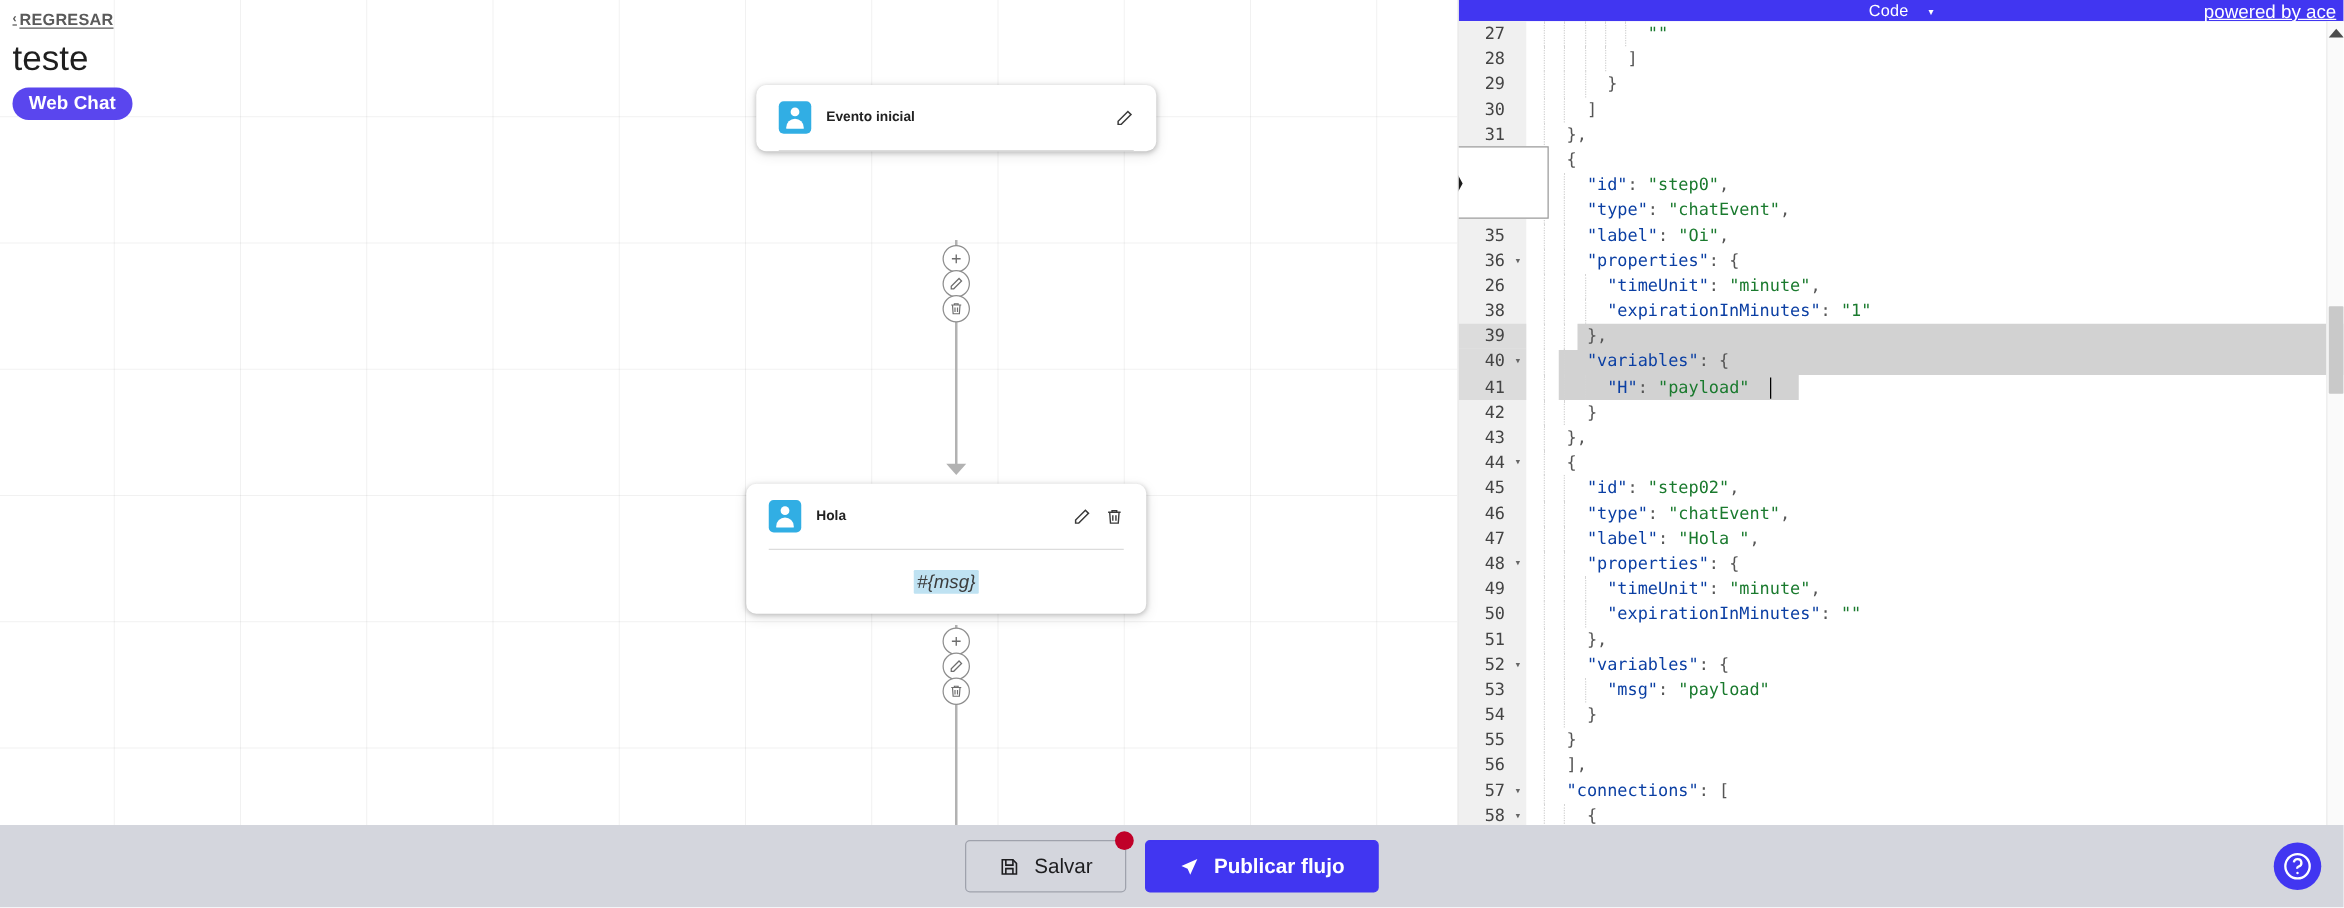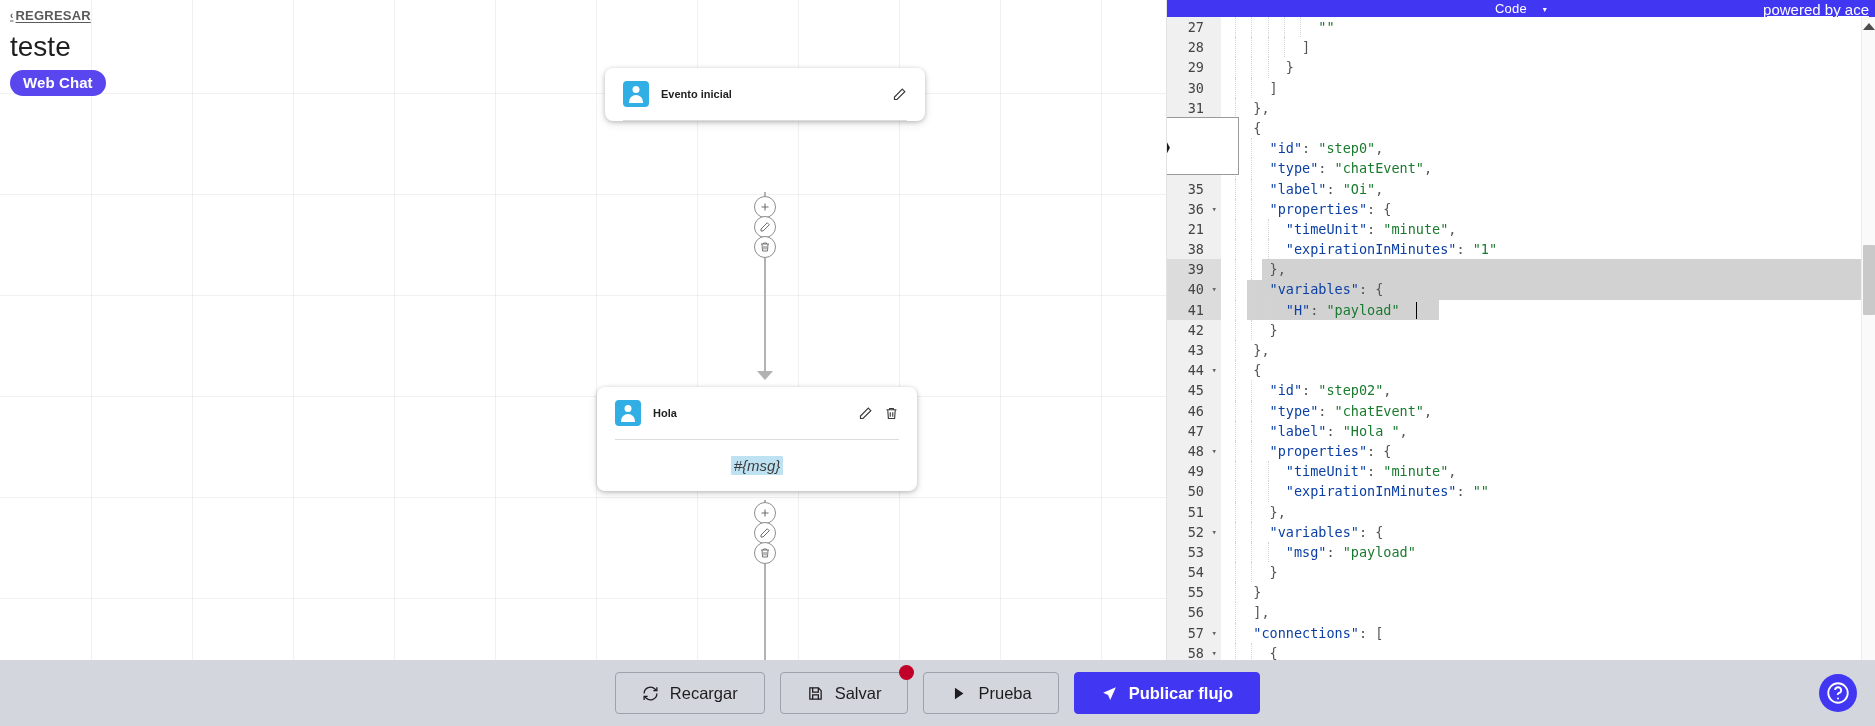--- a/index.html
+++ b/index.html
@@ -327,21 +327,21 @@
           <div class="gline">27</div>
           <div class="gline">28</div>
           <div class="gline">29</div>
           <div class="gline">30</div>
           <div class="gline">31</div>
           <div class="gline">32<span class="fold">▾</span></div>
           <div class="gline">33</div>
           <div class="gline">34</div>
           <div class="gline">35</div>
           <div class="gline">36<span class="fold">▾</span></div>
-          <div class="gline">21</div>
+          <div class="gline">26</div>
           <div class="gline">38</div>
           <div class="gline sel">39</div>
           <div class="gline sel">40<span class="fold">▾</span></div>
           <div class="gline sel">41</div>
           <div class="gline">42</div>
           <div class="gline">43</div>
           <div class="gline">44<span class="fold">▾</span></div>
           <div class="gline">45</div>
           <div class="gline">46</div>
           <div class="gline">47</div>
@@ -366,41 +366,26 @@
 
     <div id="v-scroll">
       <span class="arrow-up"></span>
       <span class="thumb"></span>
     </div>
   </div>
 
   <div id="toolbar">
       <div class="tb-wrap"><button class="tbtn">
           <svg viewBox="0 0 24 24" fill="none" stroke="currentColor" stroke-width="1.8">
-            <path d="M21 12a9 9 0 0 1-15.3 6.4L3 16"></path>
-            <path d="M3 12a9 9 0 0 1 15.3-6.4L21 8"></path>
-            <path d="M3 21v-5h5"></path>
-            <path d="M21 3v5h-5"></path>
-          </svg>
-          <span>Recargar</span>
-        </button></div>
-      <div class="tb-wrap"><button class="tbtn">
-          <svg viewBox="0 0 24 24" fill="none" stroke="currentColor" stroke-width="1.8">
             <path d="M4 4h12l4 4v12H4z"></path>
             <path d="M8 4v6h8V4"></path>
             <path d="M8 20v-6h8v6"></path>
           </svg>
           <span>Salvar</span>
         </button><span class="badge-dot" style="background: rgb(192, 0, 40);"></span></div>
-      <div class="tb-wrap"><button class="tbtn">
-          <svg viewBox="0 0 24 24" fill="none" stroke="currentColor" stroke-width="1.8">
-            <path d="M7 4l12 8-12 8z" fill="currentColor" stroke="none"></path>
-          </svg>
-          <span>Prueba</span>
-        </button></div>
       <div class="tb-wrap"><button class="tbtn primary">
           <svg viewBox="0 0 24 24" fill="none" stroke="currentColor" stroke-width="1.8">
             <path d="M21 3L3 11l7 3 3 7 8-18z" fill="currentColor" stroke="none"></path>
           </svg>
           <span>Publicar flujo</span>
         </button></div>
     </div>
 
   <div id="help-btn">
     <svg viewBox="0 0 24 24" fill="none" stroke="#fff" stroke-width="1.7">

